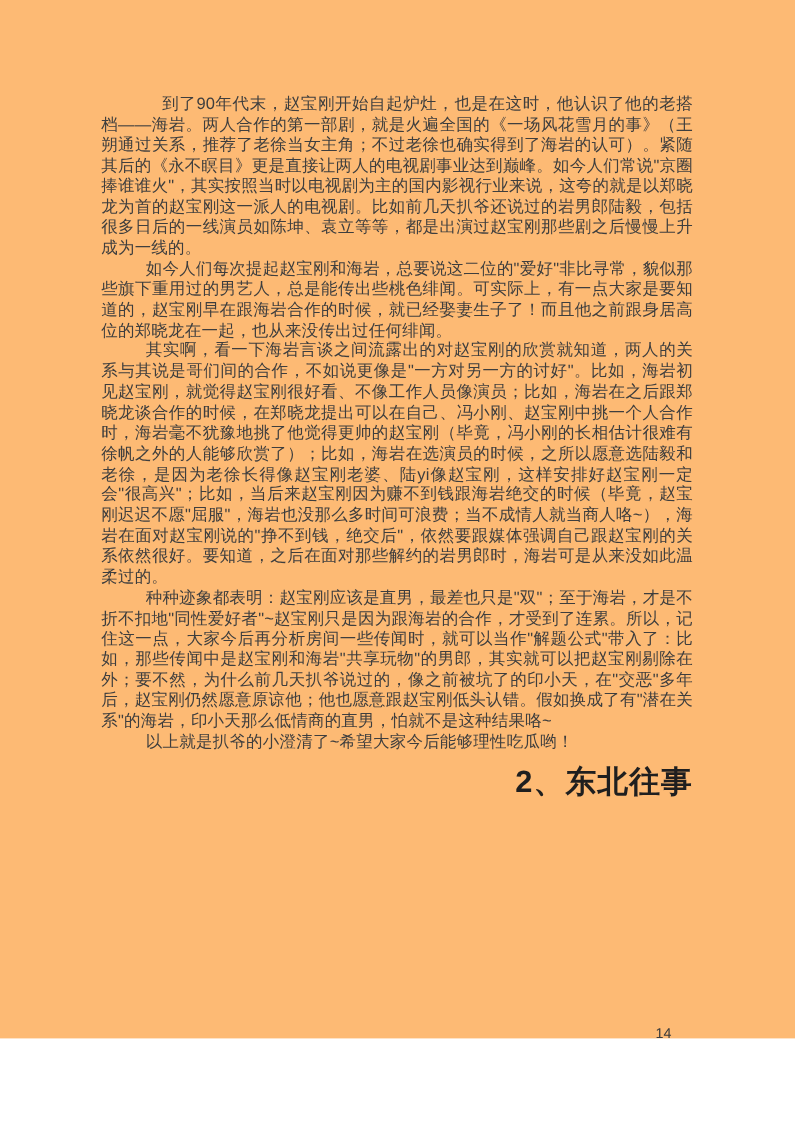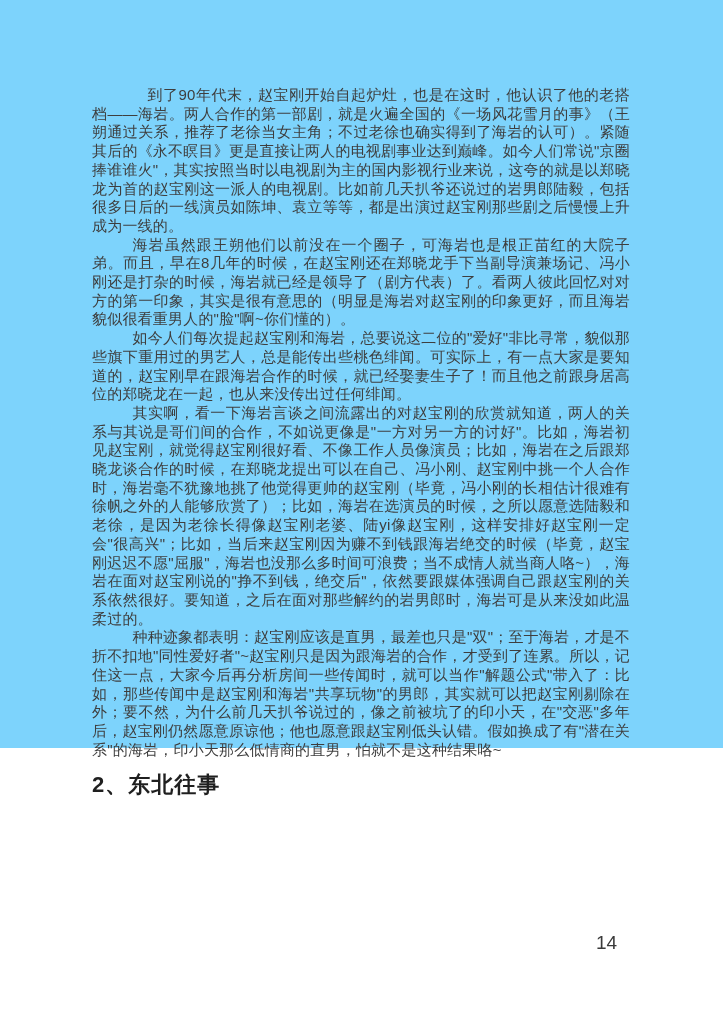--- a/index.html
+++ b/index.html
@@ -11,22 +11,22 @@
     width: 723px;
     height: 1024px;
     position: relative;
     font-family: "Liberation Sans", "DejaVu Sans", sans-serif;
     overflow: hidden;
   }
   .page {
     position: absolute;
     left: 0; top: 0;
     width: 723px;
-    height: 748px;
-    background: #7dd3fc;
+    height: 944px;
+    background: #fdba74;
   }
   .article-body {
     position: absolute;
     left: 92px;
     top: 86px;
     width: 538px;
   }
   .article-body p {
     margin: 0;
     padding: 0;
@@ -37,41 +37,41 @@
     color: #3e3e3e;
     letter-spacing: 0.2px;
     word-break: break-all;
   }
   .article-body p.first-para {
     text-indent: 3.7em;
   }
   .section-heading {
     margin: 12px 0 0 0;
     padding: 0;
-    text-align: left;
-    font-size: 22px;
+    text-align: right;
+    font-size: 28px;
     line-height: 28px;
     font-weight: 700;
     color: #1f1f1f;
     letter-spacing: 1px;
   }
   .page-number {
     position: absolute;
     left: 596px;
     top: 932px;
-    font-size: 19px;
+    font-size: 13px;
     color: #3a3a3a;
   }
 </style>
 </head>
 <body>
 
 <div class="page">
   <div class="article-body">
     <p class="first-para">到了90年代末，赵宝刚开始自起炉灶，也是在这时，他认识了他的老搭档——海岩。两人合作的第一部剧，就是火遍全国的《一场风花雪月的事》（王朔通过关系，推荐了老徐当女主角；不过老徐也确实得到了海岩的认可）。紧随其后的《永不瞑目》更是直接让两人的电视剧事业达到巅峰。如今人们常说"京圈捧谁谁火"，其实按照当时以电视剧为主的国内影视行业来说，这夸的就是以郑晓龙为首的赵宝刚这一派人的电视剧。比如前几天扒爷还说过的岩男郎陆毅，包括很多日后的一线演员如陈坤、袁立等等，都是出演过赵宝刚那些剧之后慢慢上升成为一线的。</p>
-    <p>海岩虽然跟王朔他们以前没在一个圈子，可海岩也是根正苗红的大院子弟。而且，早在8几年的时候，在赵宝刚还在郑晓龙手下当副导演兼场记、冯小刚还是打杂的时候，海岩就已经是领导了（剧方代表）了。看两人彼此回忆对对方的第一印象，其实是很有意思的（明显是海岩对赵宝刚的印象更好，而且海岩貌似很看重男人的"脸"啊~你们懂的）。</p>
     <p>如今人们每次提起赵宝刚和海岩，总要说这二位的"爱好"非比寻常，貌似那些旗下重用过的男艺人，总是能传出些桃色绯闻。可实际上，有一点大家是要知道的，赵宝刚早在跟海岩合作的时候，就已经娶妻生子了！而且他之前跟身居高位的郑晓龙在一起，也从来没传出过任何绯闻。</p>
     <p>其实啊，看一下海岩言谈之间流露出的对赵宝刚的欣赏就知道，两人的关系与其说是哥们间的合作，不如说更像是"一方对另一方的讨好"。比如，海岩初见赵宝刚，就觉得赵宝刚很好看、不像工作人员像演员；比如，海岩在之后跟郑晓龙谈合作的时候，在郑晓龙提出可以在自己、冯小刚、赵宝刚中挑一个人合作时，海岩毫不犹豫地挑了他觉得更帅的赵宝刚（毕竟，冯小刚的长相估计很难有徐帆之外的人能够欣赏了）；比如，海岩在选演员的时候，之所以愿意选陆毅和老徐，是因为老徐长得像赵宝刚老婆、陆yi像赵宝刚，这样安排好赵宝刚一定会"很高兴"；比如，当后来赵宝刚因为赚不到钱跟海岩绝交的时候（毕竟，赵宝刚迟迟不愿"屈服"，海岩也没那么多时间可浪费；当不成情人就当商人咯~），海岩在面对赵宝刚说的"挣不到钱，绝交后"，依然要跟媒体强调自己跟赵宝刚的关系依然很好。要知道，之后在面对那些解约的岩男郎时，海岩可是从来没如此温柔过的。</p>
     <p>种种迹象都表明：赵宝刚应该是直男，最差也只是"双"；至于海岩，才是不折不扣地"同性爱好者"~赵宝刚只是因为跟海岩的合作，才受到了连累。所以，记住这一点，大家今后再分析房间一些传闻时，就可以当作"解题公式"带入了：比如，那些传闻中是赵宝刚和海岩"共享玩物"的男郎，其实就可以把赵宝刚剔除在外；要不然，为什么前几天扒爷说过的，像之前被坑了的印小天，在"交恶"多年后，赵宝刚仍然愿意原谅他；他也愿意跟赵宝刚低头认错。假如换成了有"潜在关系"的海岩，印小天那么低情商的直男，怕就不是这种结果咯~</p>
+    <p>以上就是扒爷的小澄清了~希望大家今后能够理性吃瓜哟！</p>
     <h2 class="section-heading">2、东北往事</h2>
   </div>
   <div class="page-number">14</div>
 </div>
 
 </body></html>

